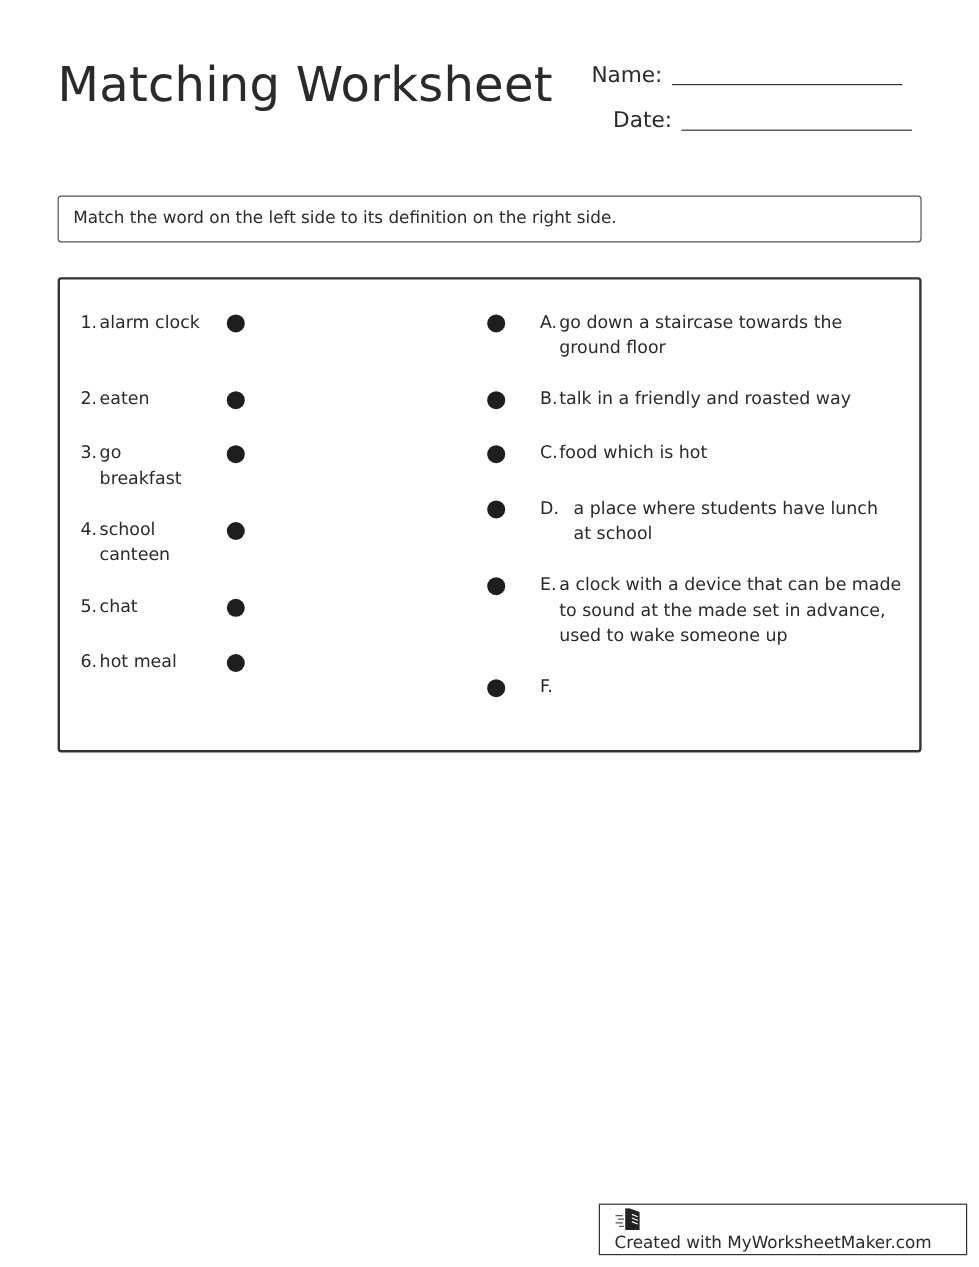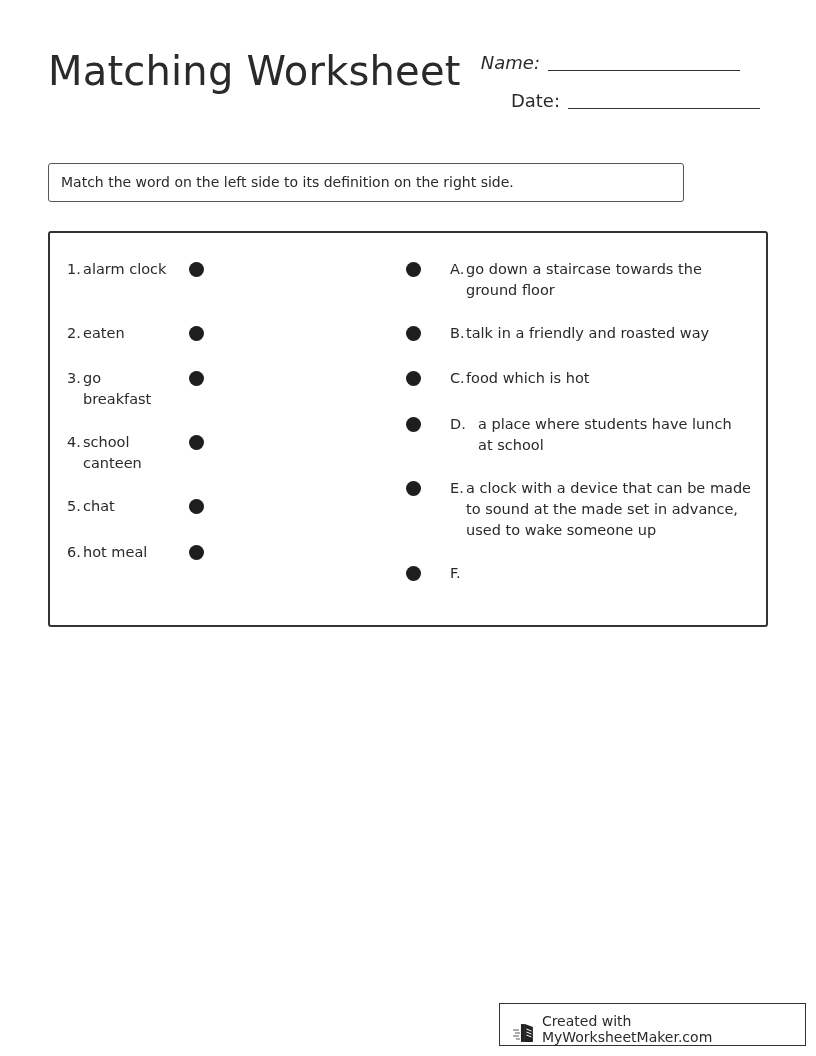--- a/index.html
+++ b/index.html
@@ -30,27 +30,27 @@
       width: 84px;
       padding-right: 8px;
       color: #2a2a2a;
     }
     .meta-line {
       width: 192px;
       height: 1px;
       border-bottom: 1.5px solid #333;
       margin-bottom: 2px;
     }
-    .row-name { left: 464px; top: 52px; font-style: italic; }
+    .row-name { left: 476px; top: 52px; }
     .row-date { left: 484px; top: 90px; }
 
     .instructions {
       position: absolute;
       left: 48px; top: 163px;
-      width: 636px; height: 39px;
+      width: 720px; height: 39px;
       border: 1.5px solid #555;
       border-radius: 3px;
       font-size: 14px;
       line-height: 37px;
       padding-left: 12px;
       color: #2a2a2a;
     }
 
     .match-box {
       position: absolute;
@@ -83,24 +83,25 @@
       border-radius: 50%;
       background: #1e1e1e;
     }
 
     .footer-badge {
       position: absolute;
       left: 499px; top: 1003px;
       width: 307px; height: 43px;
       border: 1.5px solid #333;
       display: flex;
-      align-items: flex-end;
+      align-items: flex-start;
       padding-left: 12px;
       font-size: 14px;
       color: #2a2a2a;
+      flex-direction: column;
     }
     .footer-badge svg { margin-right: 6px; }
   </style>
 </head>
 <body>
 
 <h1 class="page-title">Matching Worksheet</h1>
 
 <div class="meta-row row-name">
   <span class="meta-label">Name:</span>

